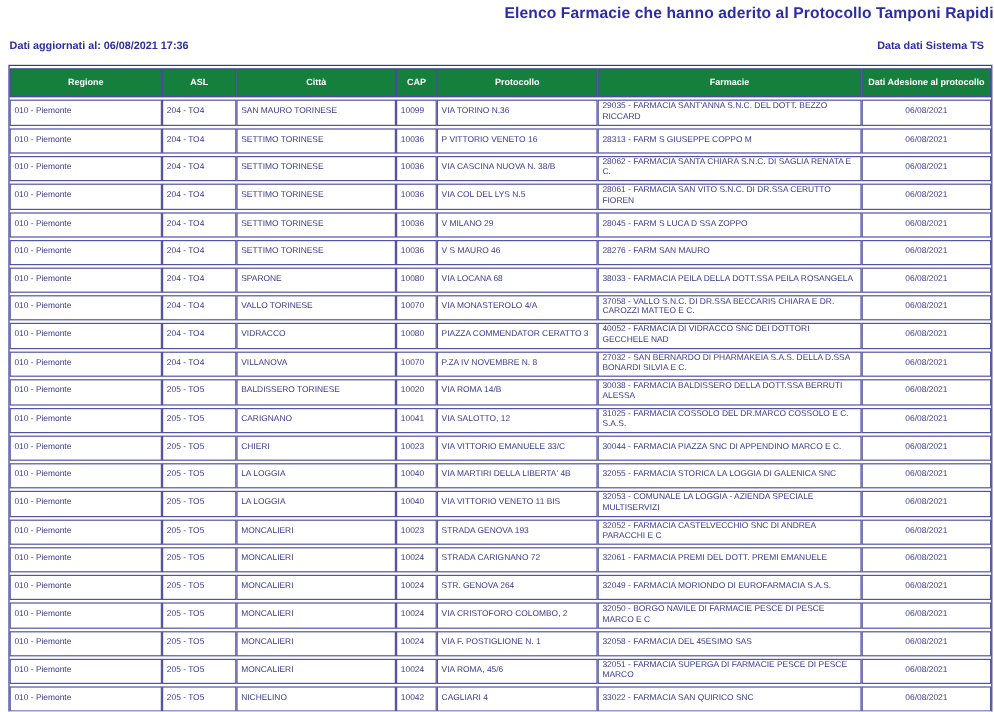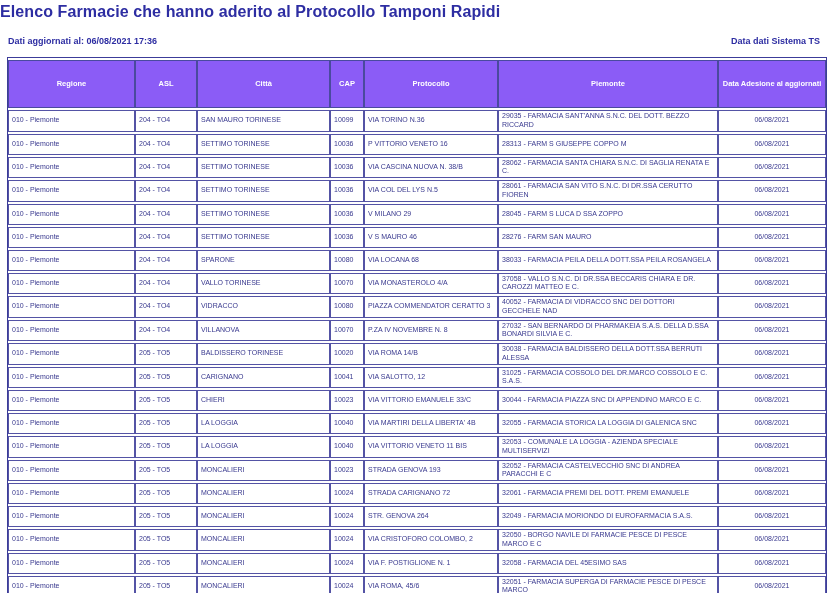--- a/index.html
+++ b/index.html
@@ -6,22 +6,22 @@
     margin: 0;
     padding: 0;
     background: #ffffff;
     width: 828px;
     height: 593px;
     overflow: hidden;
     font-family: "Liberation Sans", sans-serif;
   }
   .page-title {
     margin-top: 3px;
-    text-align: left;
-    font-size: 16px;
+    text-align: right;
+    font-size: 13px;
     font-weight: bold;
     color: #2d2da2;
     letter-spacing: 0.1px;
   }
   .info-bar {
     margin: 15px 8px 0 8px;
     display: flex;
     justify-content: space-between;
     align-items: baseline;
   }
@@ -33,28 +33,28 @@
   table.report {
     margin: 11px 0 0 7px;
     width: 818px;
     border-collapse: separate;
     border-spacing: 0 2px;
     border: 1px solid #3c3c99;
     background: #ffffff;
     table-layout: fixed;
   }
   table.report th {
-    background: #8b5cf6;
+    background: #15803d;
     color: #ffffff;
     font-size: 7.5px;
     font-weight: bold;
     text-align: center;
     vertical-align: middle;
     border: 1px solid #4a4a9e;
-    padding: 14px 3px;
+    padding: 2px 3px;
     height: 18px;
     line-height: 1.25;
   }
   table.report td {
     font-size: 7px;
     color: #38388e;
     border: 1px solid #5453a5;
     padding: 1px 3px;
     height: 17px;
     vertical-align: middle;
@@ -84,22 +84,22 @@
     <col style="width:220px">
     <col style="width:108px">
   </colgroup>
   <thead>
     <tr>
       <th>Regione</th>
       <th>ASL</th>
       <th>Città</th>
       <th>CAP</th>
       <th>Protocollo</th>
-      <th>Piemonte</th>
-      <th>Data Adesione al aggiornati</th>
+      <th>Farmacie</th>
+      <th>Dati Adesione al protocollo</th>
     </tr>
   </thead>
   <tbody>
       <tr>
         <td class="col-0">010 - Piemonte</td>
         <td class="col-1">204 - TO4</td>
         <td class="col-2">SAN MAURO TORINESE</td>
         <td class="col-3">10099</td>
         <td class="col-4">VIA TORINO  N.36</td>
         <td class="col-5">29035 - FARMACIA SANT'ANNA S.N.C. DEL DOTT. BEZZO RICCARD</td>

